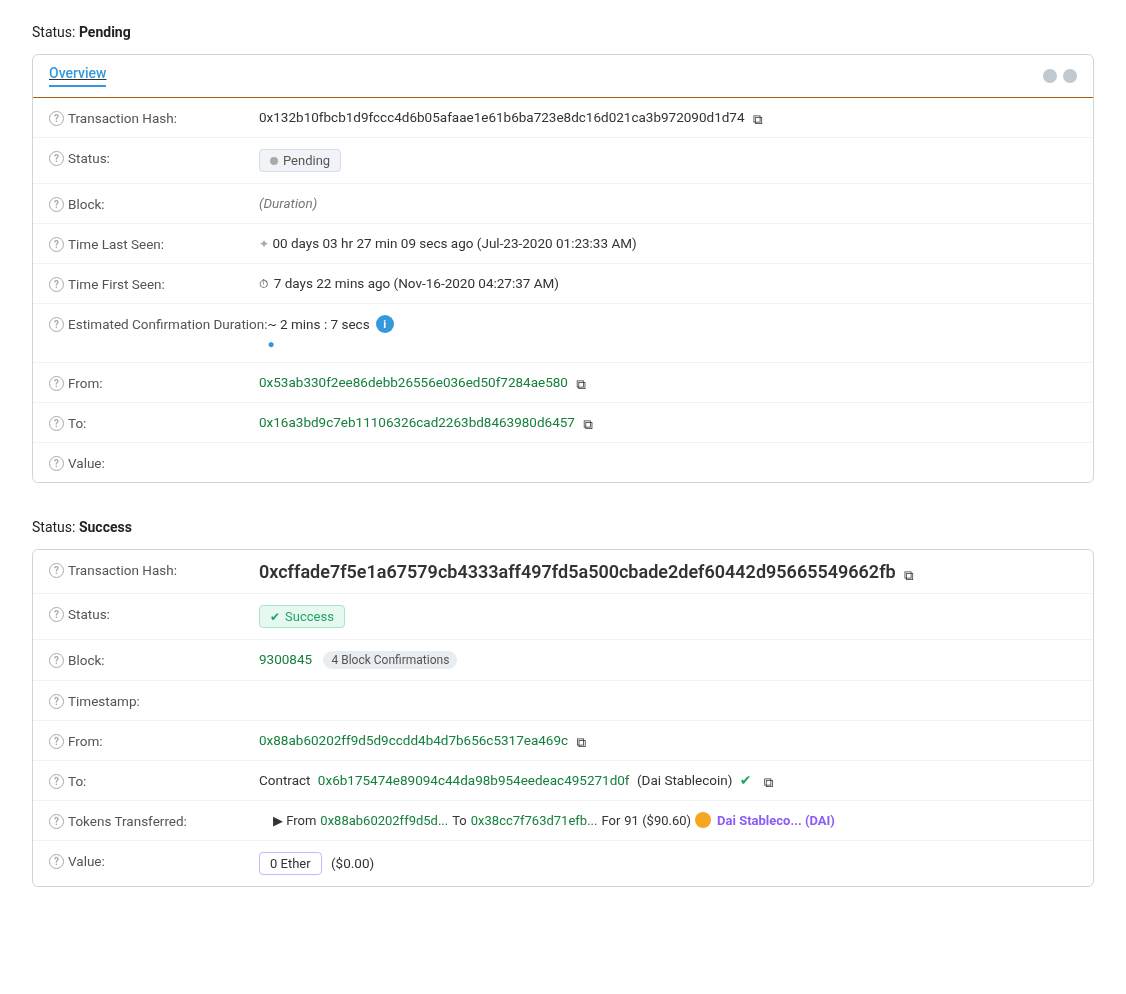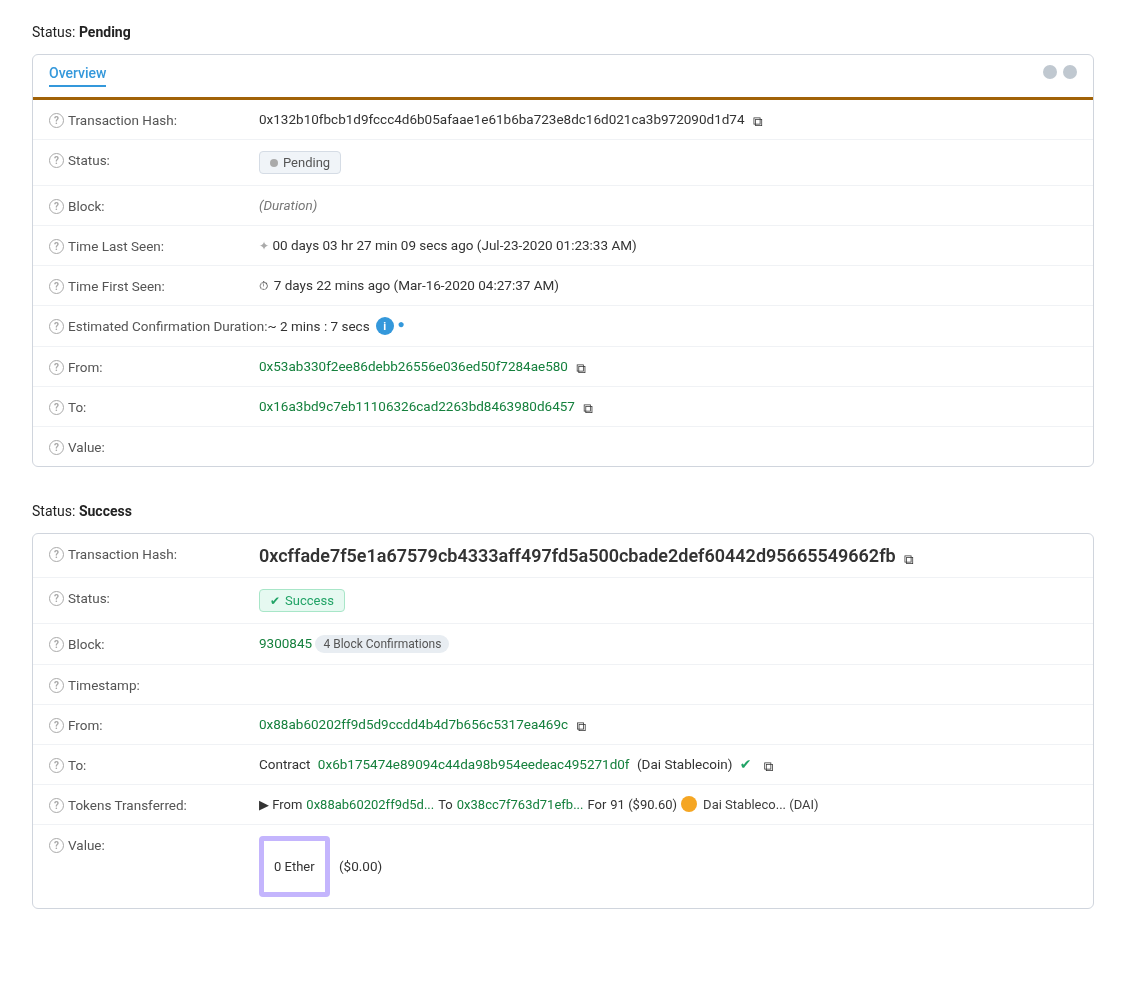--- a/index.html
+++ b/index.html
@@ -21,23 +21,24 @@
     }
     .card {
       border: 1px solid #d0d5dd;
       border-radius: 6px;
       margin-bottom: 36px;
       overflow: hidden;
     }
     .tab-bar {
       display: flex;
       justify-content: space-between;
-      align-items: flex-start;
+      align-items: center;
       padding: 10px 16px;
-      border-bottom: 3px solid #a16207;
+      border-bottom: 1px solid #a16207;
+      text-decoration: underline;
     }
     .tab-label {
       color: #3498db;
       font-size: 14px;
       font-weight: 500;
       border-bottom: 2px solid #3498db;
       padding-bottom: 4px;
     }
     .tab-dots {
       display: flex;
@@ -129,29 +130,29 @@
       vertical-align: middle;
       cursor: pointer;
     }
     .block-confirmations {
       display: inline-block;
       background: #e8edf2;
       color: #555;
       font-size: 12px;
       padding: 2px 8px;
       border-radius: 10px;
-      margin-left: 0;
+      margin-left: 8px;
     }
     .clock-icon {
       font-size: 12px;
       margin-right: 2px;
     }
     .estimation-row {
       display: flex;
-      flex-direction: row;
+      flex-direction: column;
       gap: 4px;
     }
     .estimation-top {
       display: flex;
       align-items: center;
       gap: 6px;
     }
     .info-bubble {
       display: inline-flex;
       align-items: center;
@@ -175,38 +176,39 @@
       color: #3498db;
       font-size: 12px;
       flex-shrink: 0;
     }
     .token-transfer-row {
       display: flex;
       align-items: center;
       flex-wrap: wrap;
       gap: 4px;
       font-size: 13px;
+      margin-left: 14px;
     }
     .token-icon {
       width: 16px;
       height: 16px;
       background: #f5a623;
       border-radius: 50%;
       display: inline-block;
       margin-right: 2px;
     }
     .dai-badge {
-      color: #404040;
-      font-weight: 400;
+      color: #8b5cf6;
+      font-weight: 700;
     }
     .value-box {
       display: inline-block;
-      border: 5px solid #c4b5fd;
+      border: 1px solid #c4b5fd;
       border-radius: 4px;
-      padding: 18px 10px;
+      padding: 3px 10px;
       font-size: 13px;
       color: #333;
       margin-right: 6px;
     }
     .verified-icon {
       color: #21a366;
       font-size: 14px;
     }
     .tx-hash-bold {
       font-weight: 600;
@@ -279,21 +281,21 @@
     </div>
   </div>
 
   <div class="row">
     <div class="row-label">
       <span class="help-icon">?</span>
       <span>Time First Seen:</span>
     </div>
     <div class="row-value">
       <span class="clock-icon">⏱</span>
-      <span>7 days 22 mins ago (Mar-16-2020 04:27:37 AM)</span>
+      <span>7 days 22 mins ago (Nov-16-2020 04:27:37 AM)</span>
     </div>
   </div>
 
   <div class="row">
     <div class="row-label">
       <span class="help-icon">?</span>
       <span>Estimated Confirmation Duration:</span>
     </div>
     <div class="row-value">
       <div class="estimation-row">

